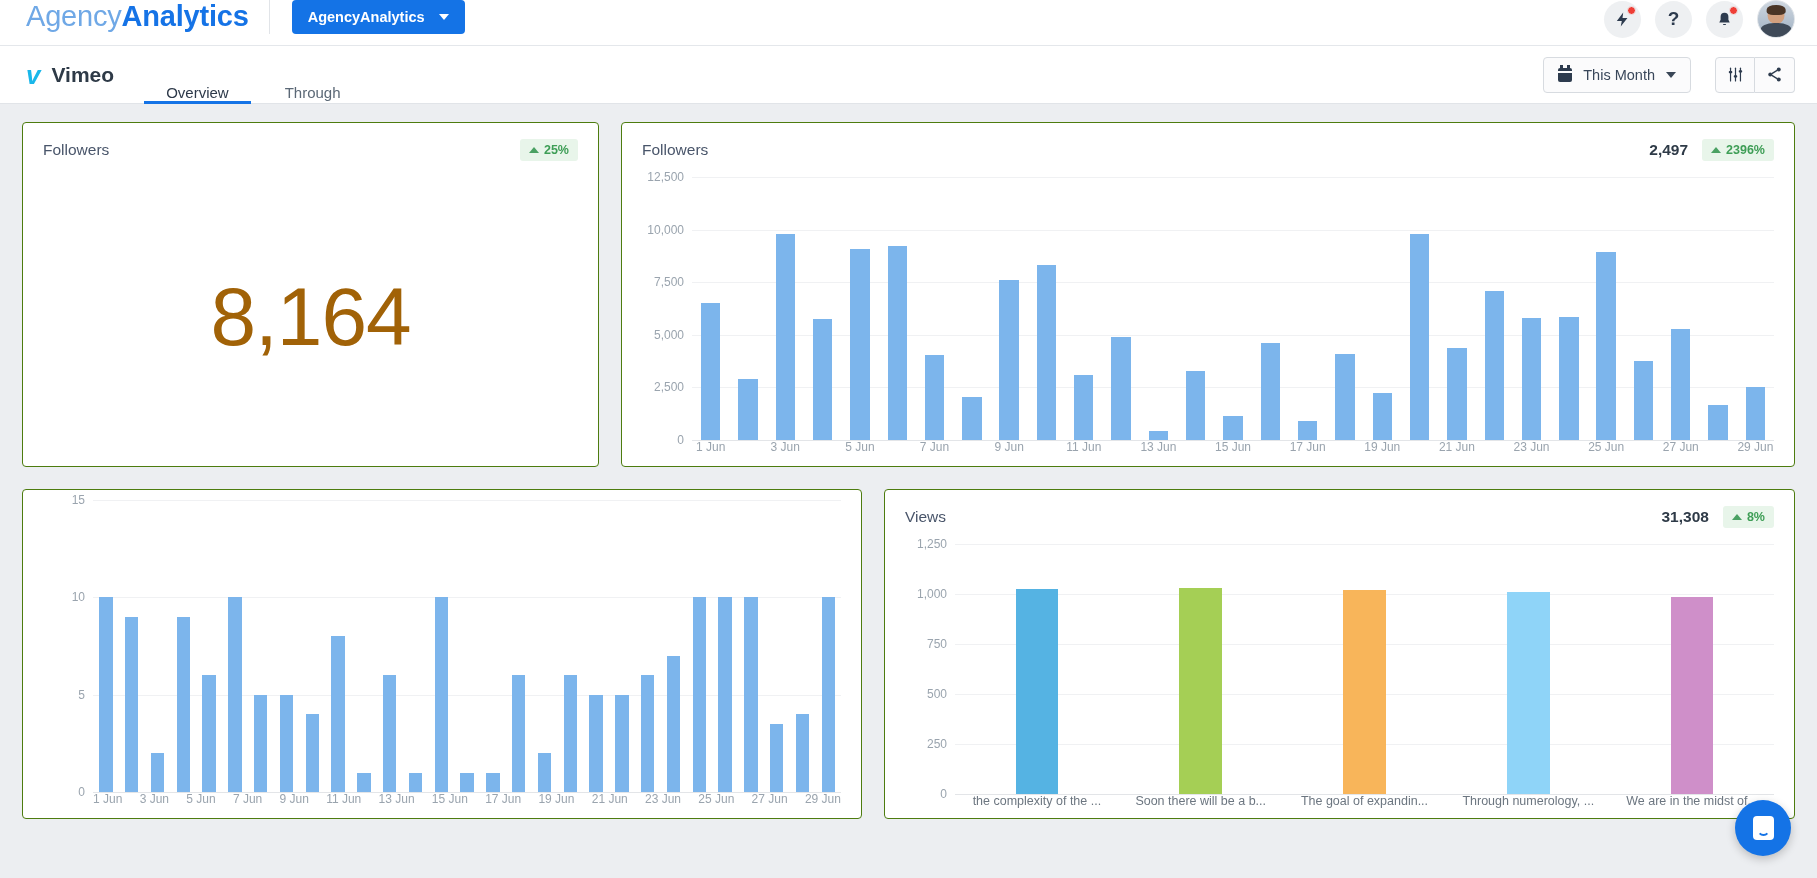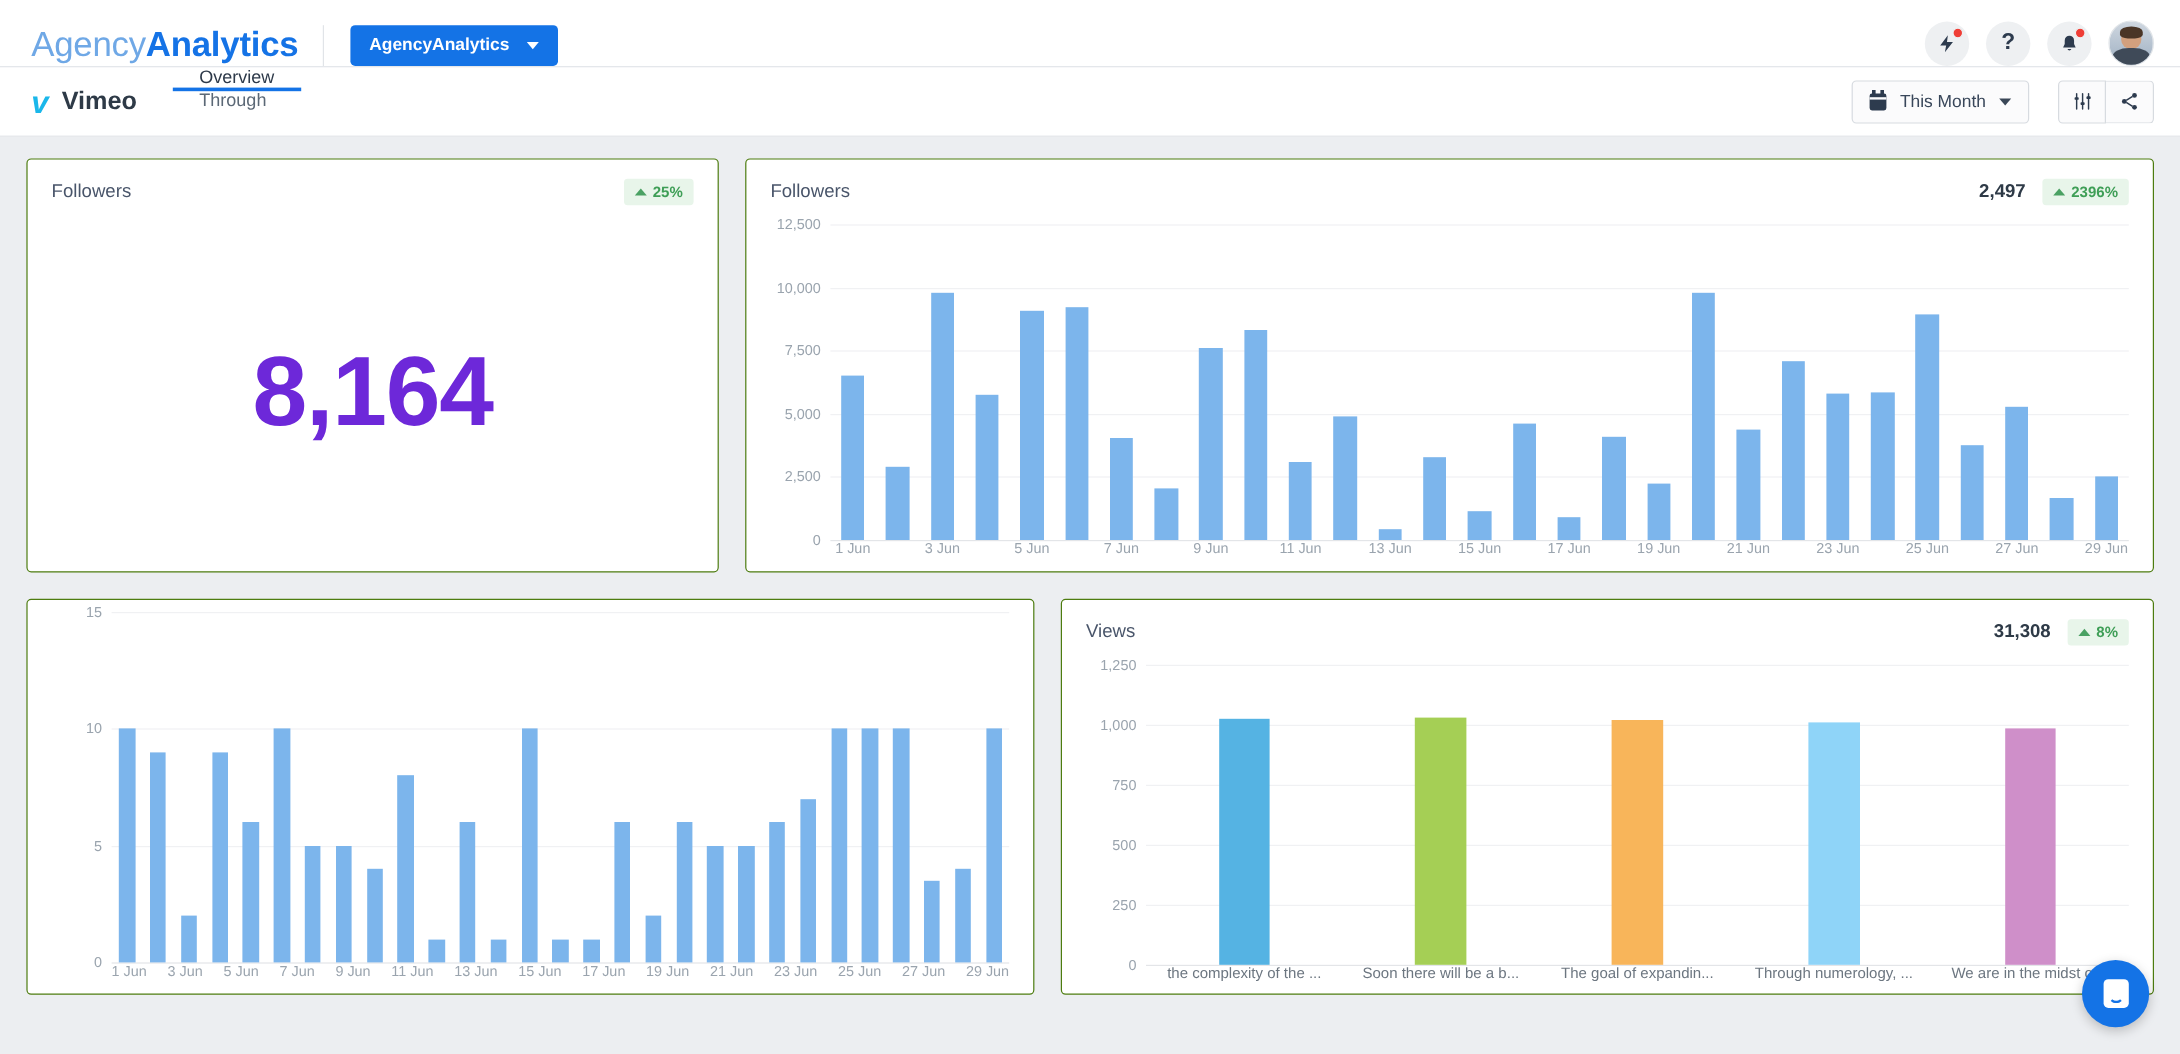--- a/index.html
+++ b/index.html
@@ -6,22 +6,22 @@
   * { box-sizing: border-box; margin: 0; padding: 0; }
   html, body {
     width: 1817px; height: 878px;
     background: #eceef1;
     font-family: "Liberation Sans", sans-serif;
     overflow: hidden;
   }
 
   
   .topbar {
-    height: 56px; background: #ffffff;
-    display: flex; align-items: flex-end;
+    height: 46px; background: #ffffff;
+    display: flex; align-items: flex-start;
     padding: 0 22px 0 26px;
     border-bottom: 1px solid #e4e7eb;
     position: relative;
   }
   .logo { font-size: 29px; letter-spacing: -0.2px; white-space: nowrap; }
   .logo .lo-light { color: #6fa8e6; font-weight: 300; }
   .logo .lo-bold  { color: #1573e6; font-weight: 700; }
   .logo-divider { width: 1px; height: 34px; background: #e1e4e8; margin: 0 22px 0 20px; }
   .acct-btn {
     background: #1473e6; color: #fff; border: none; border-radius: 4px;
@@ -72,21 +72,21 @@
   
   .subnav {
     height: 58px; background: #ffffff;
     display: flex; align-items: stretch;
     padding: 0 22px 0 26px;
     border-bottom: 1px solid #e1e4e8;
   }
   .brand { display: flex; align-items: center; gap: 11px; padding-right: 30px; }
   .vimeo-v { color: #1ab7ea; font-size: 26px; font-weight: 700; font-style: italic; line-height: 1; }
   .brand-name { font-size: 21px; font-weight: 700; color: #2e3a47; }
-  .tabs { display: flex; align-items: flex-start; gap: 0; flex-direction: column; }
+  .tabs { display: flex; align-items: flex-end; gap: 12px; }
   .tab {
     display: flex; align-items: center; padding: 0 22px;
     font-size: 15px; color: #5b6876; cursor: pointer;
     border-bottom: 3px solid transparent; margin-bottom: -1px;
   }
   .tab.active { color: #2d3949; border-bottom-color: #1473e6; }
   .subnav-right { margin-left: auto; display: flex; align-items: center; gap: 24px; }
   .date-btn {
     height: 36px; padding: 0 14px; background: #fbfbfc;
     border: 1px solid #d7dbe0; border-radius: 4px;
@@ -142,21 +142,21 @@
   }
   .tri-up {
     width: 0; height: 0;
     border-left: 5px solid transparent; border-right: 5px solid transparent;
     border-bottom: 6px solid #4aa163;
   }
 
   
   .card-kpi { width: 577px; height: 345px; }
   .kpi-body { flex: 1; display: flex; align-items: center; justify-content: center; }
-  .kpi-number { font-size: 82px; font-weight: 700; color: #6d28d9; letter-spacing: -1px; }
+  .kpi-number { font-size: 82px; font-weight: 400; color: #a16207; letter-spacing: -1px; }
 
   
   .chart-wrap { flex: 1; display: flex; padding: 10px 20px 0 16px; position: relative; }
   .y-axis {
     width: 54px; position: relative; flex: none;
   }
   .y-axis .ytick {
     position: absolute; right: 8px; transform: translateY(-50%);
     font-size: 12px; color: #9aa4ae; white-space: nowrap;
   }

